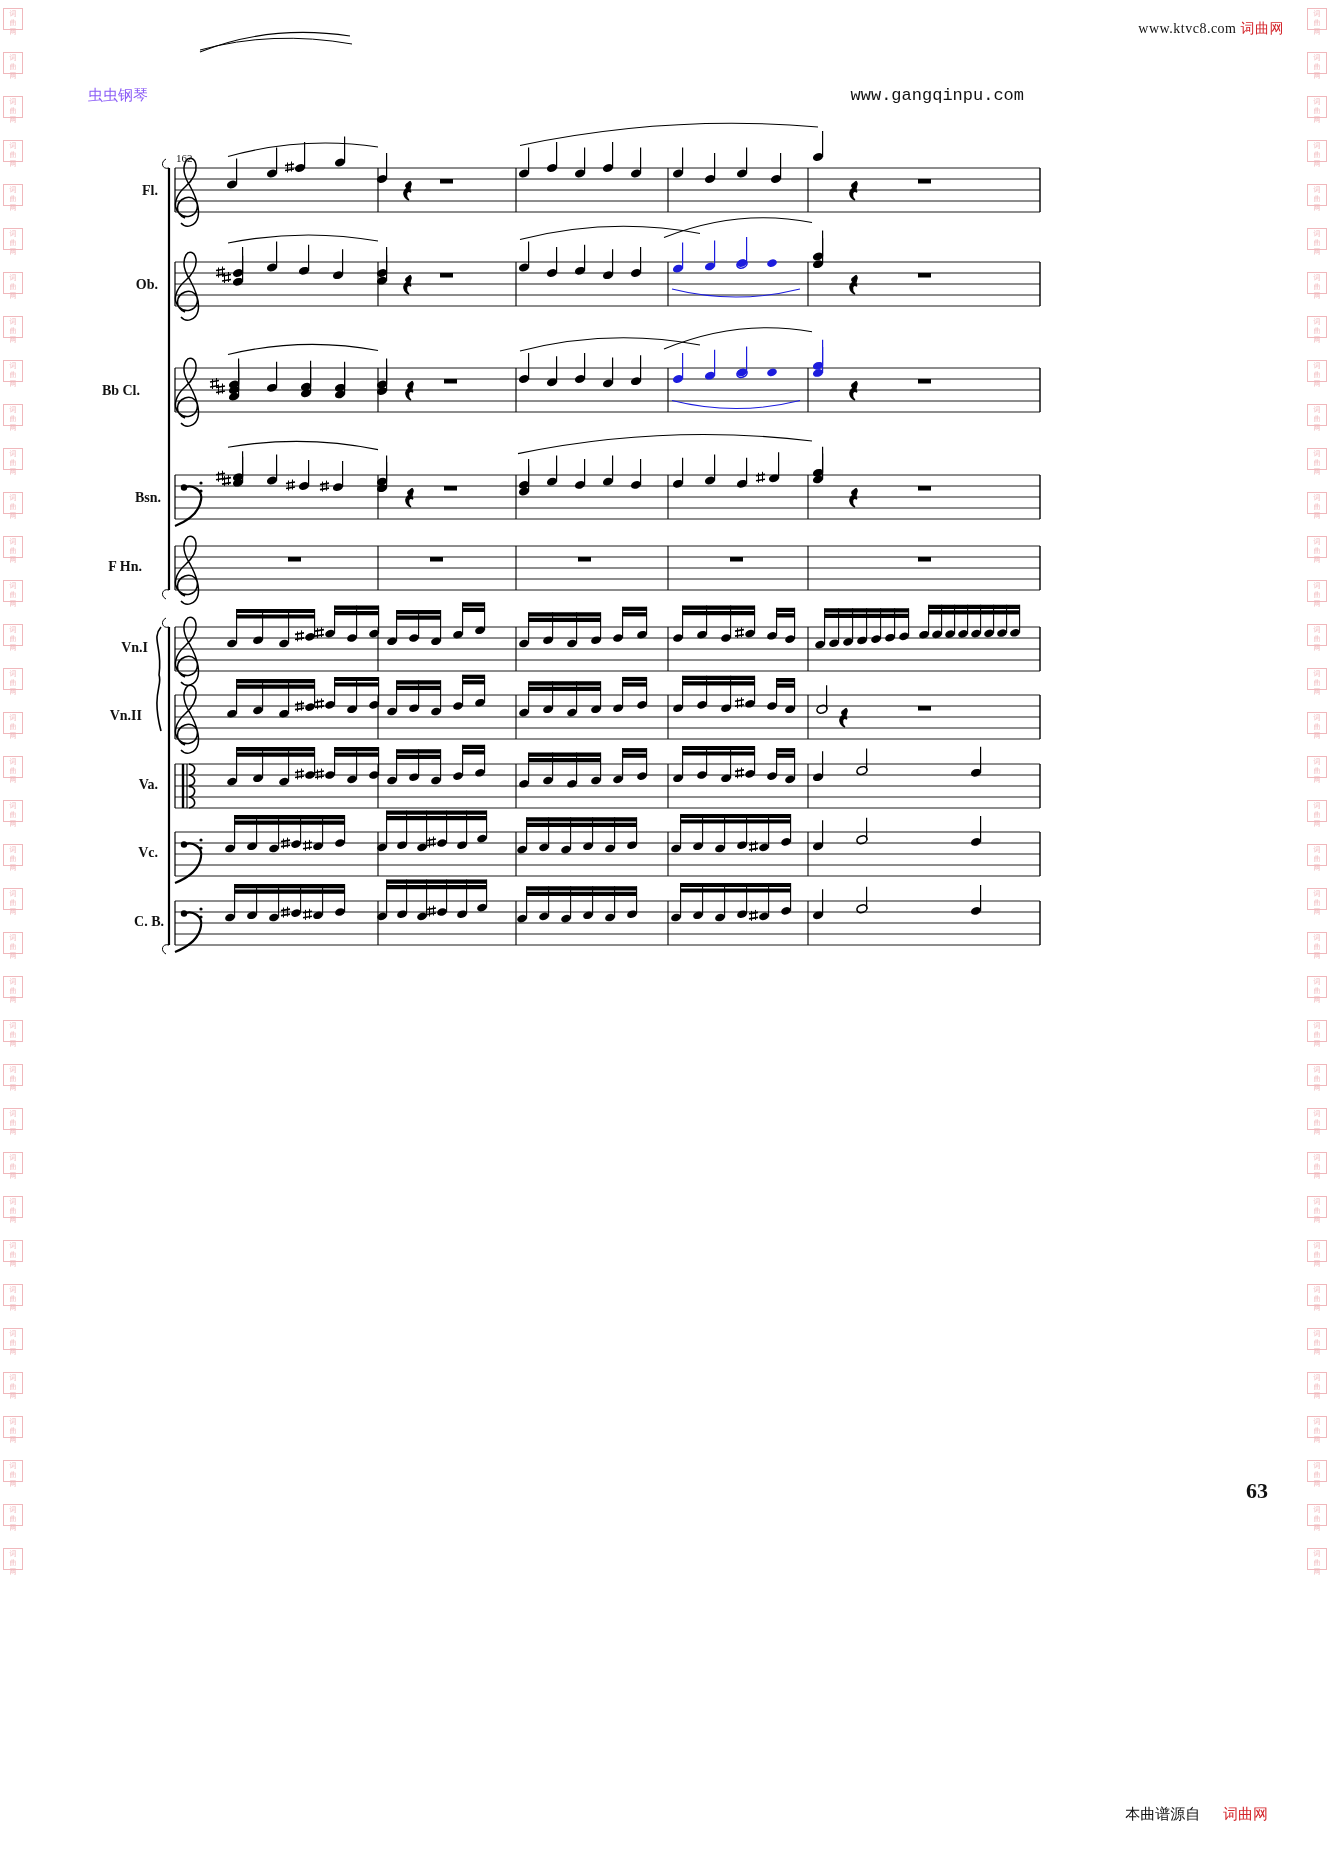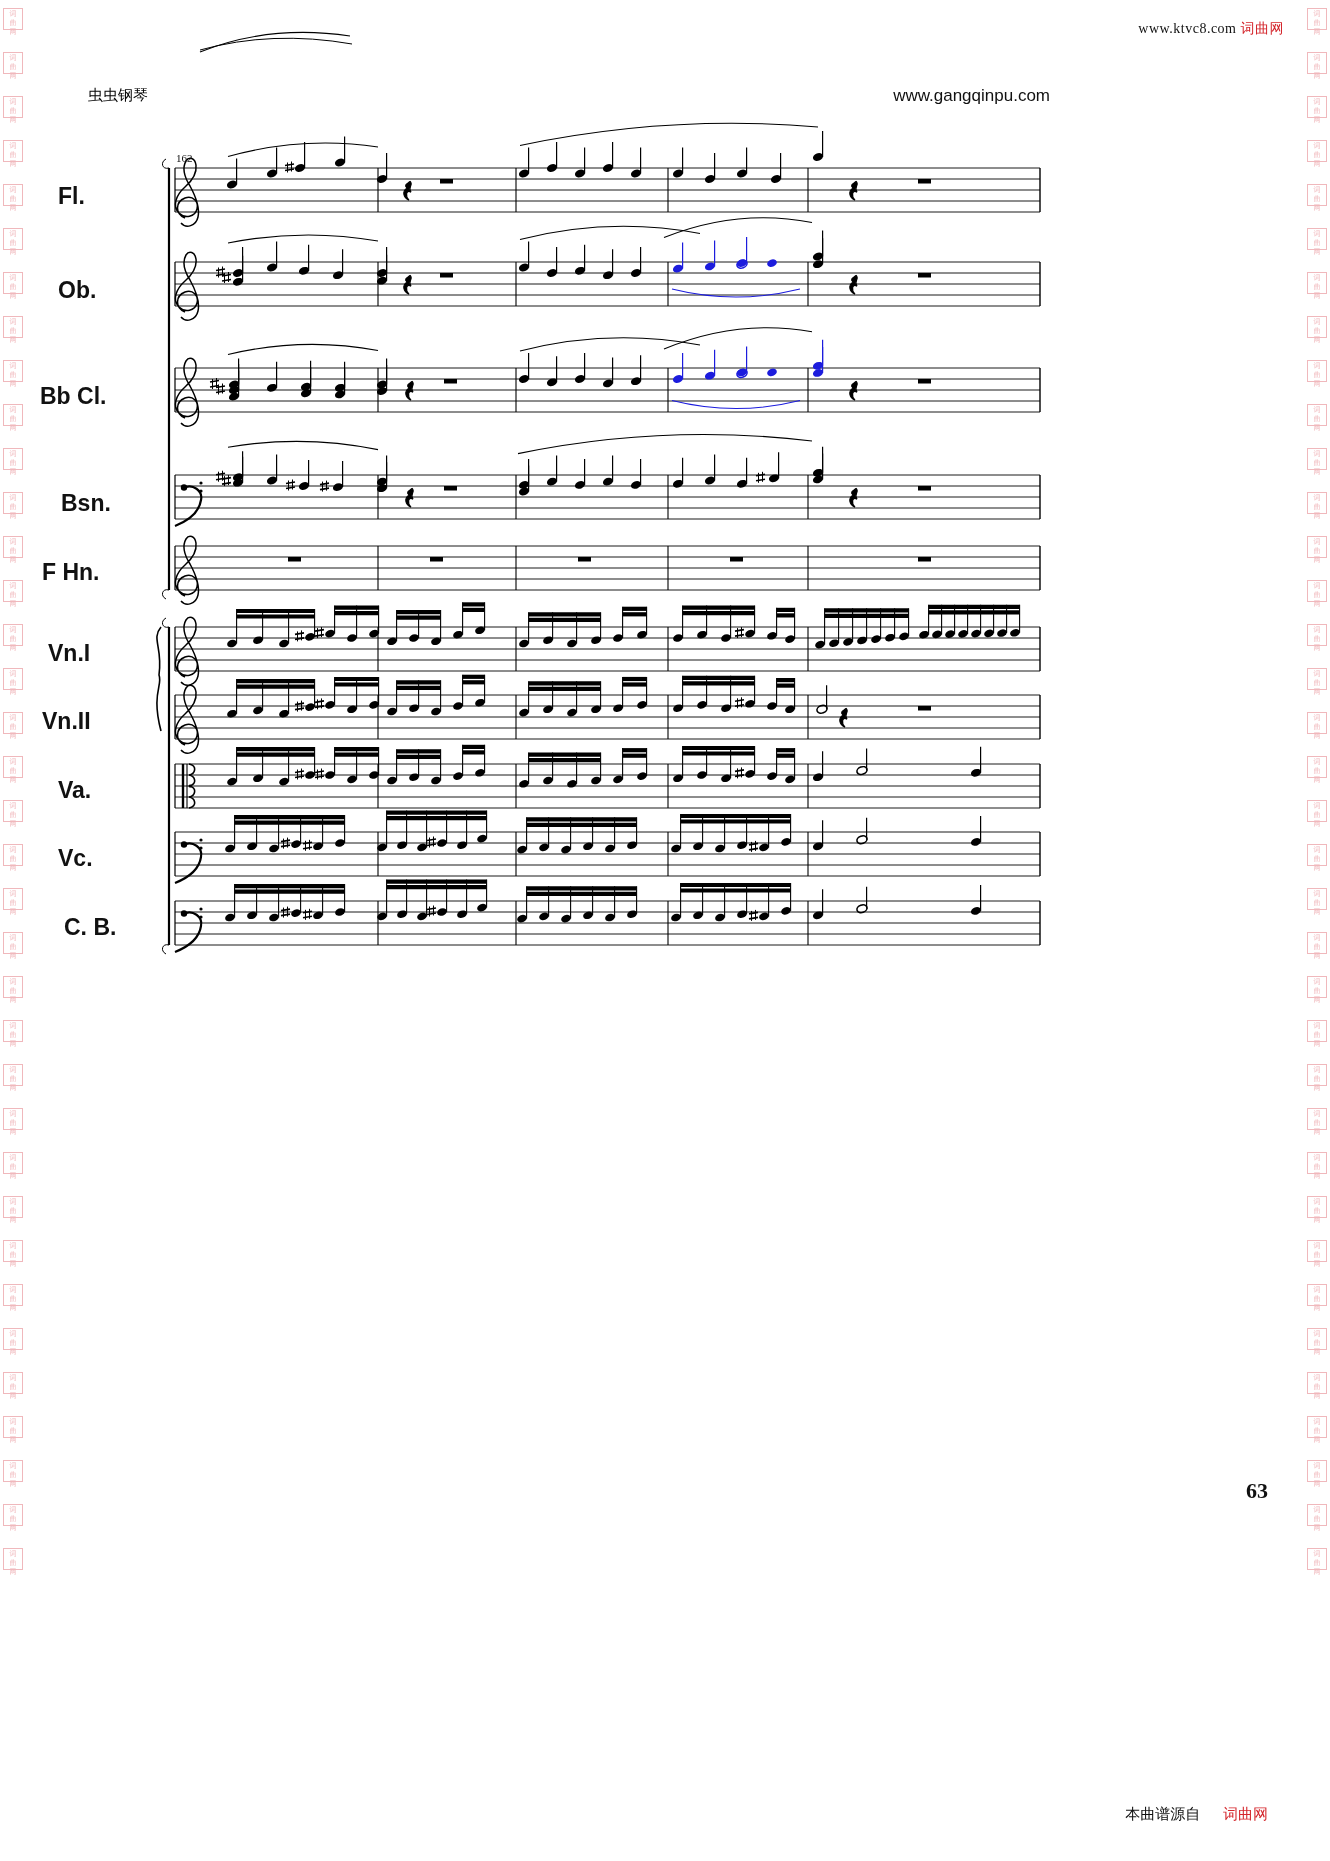--- a/index.html
+++ b/index.html
@@ -56,30 +56,30 @@
     letter-spacing: 0.5px;
   }
   .top-url .red {
     color: #d4252b;
   }
   .brand-left {
     position: absolute;
     top: 86px;
     left: 88px;
     font-size: 15px;
-    color: #000000;
+    color: #8b5cf6;
     font-family: "DejaVu Sans", sans-serif;
   }
   .brand-right {
     position: absolute;
     top: 86px;
-    right: 280px;
+    right: 306px;
     font-size: 17px;
     color: #111;
-    font-family: Liberation Sans, sans-serif;
+    font-family: Liberation Mono, monospace;
   }
 
   
   .page-number {
     position: absolute;
     right: 62px;
     top: 1478px;
     font-size: 22px;
     font-weight: bold;
     color: #111;
@@ -100,24 +100,25 @@
   
   #score {
     position: absolute;
     left: 0;
     top: 0;
     width: 1330px;
     height: 1861px;
   }
   .inst-label {
     position: absolute;
-    font-size: 23px;
+    font-size: 14px;
     font-weight: bold;
-    font-family: Liberation Sans, sans-serif;
+    font-family: Liberation Serif, serif;
     color: #111;
+    text-align: right;
     white-space: nowrap;
   }
   .measure-num {
     position: absolute;
     font-size: 11px;
     font-family: "Liberation Serif", serif;
     color: #111;
   }
 </style>
 </head>

